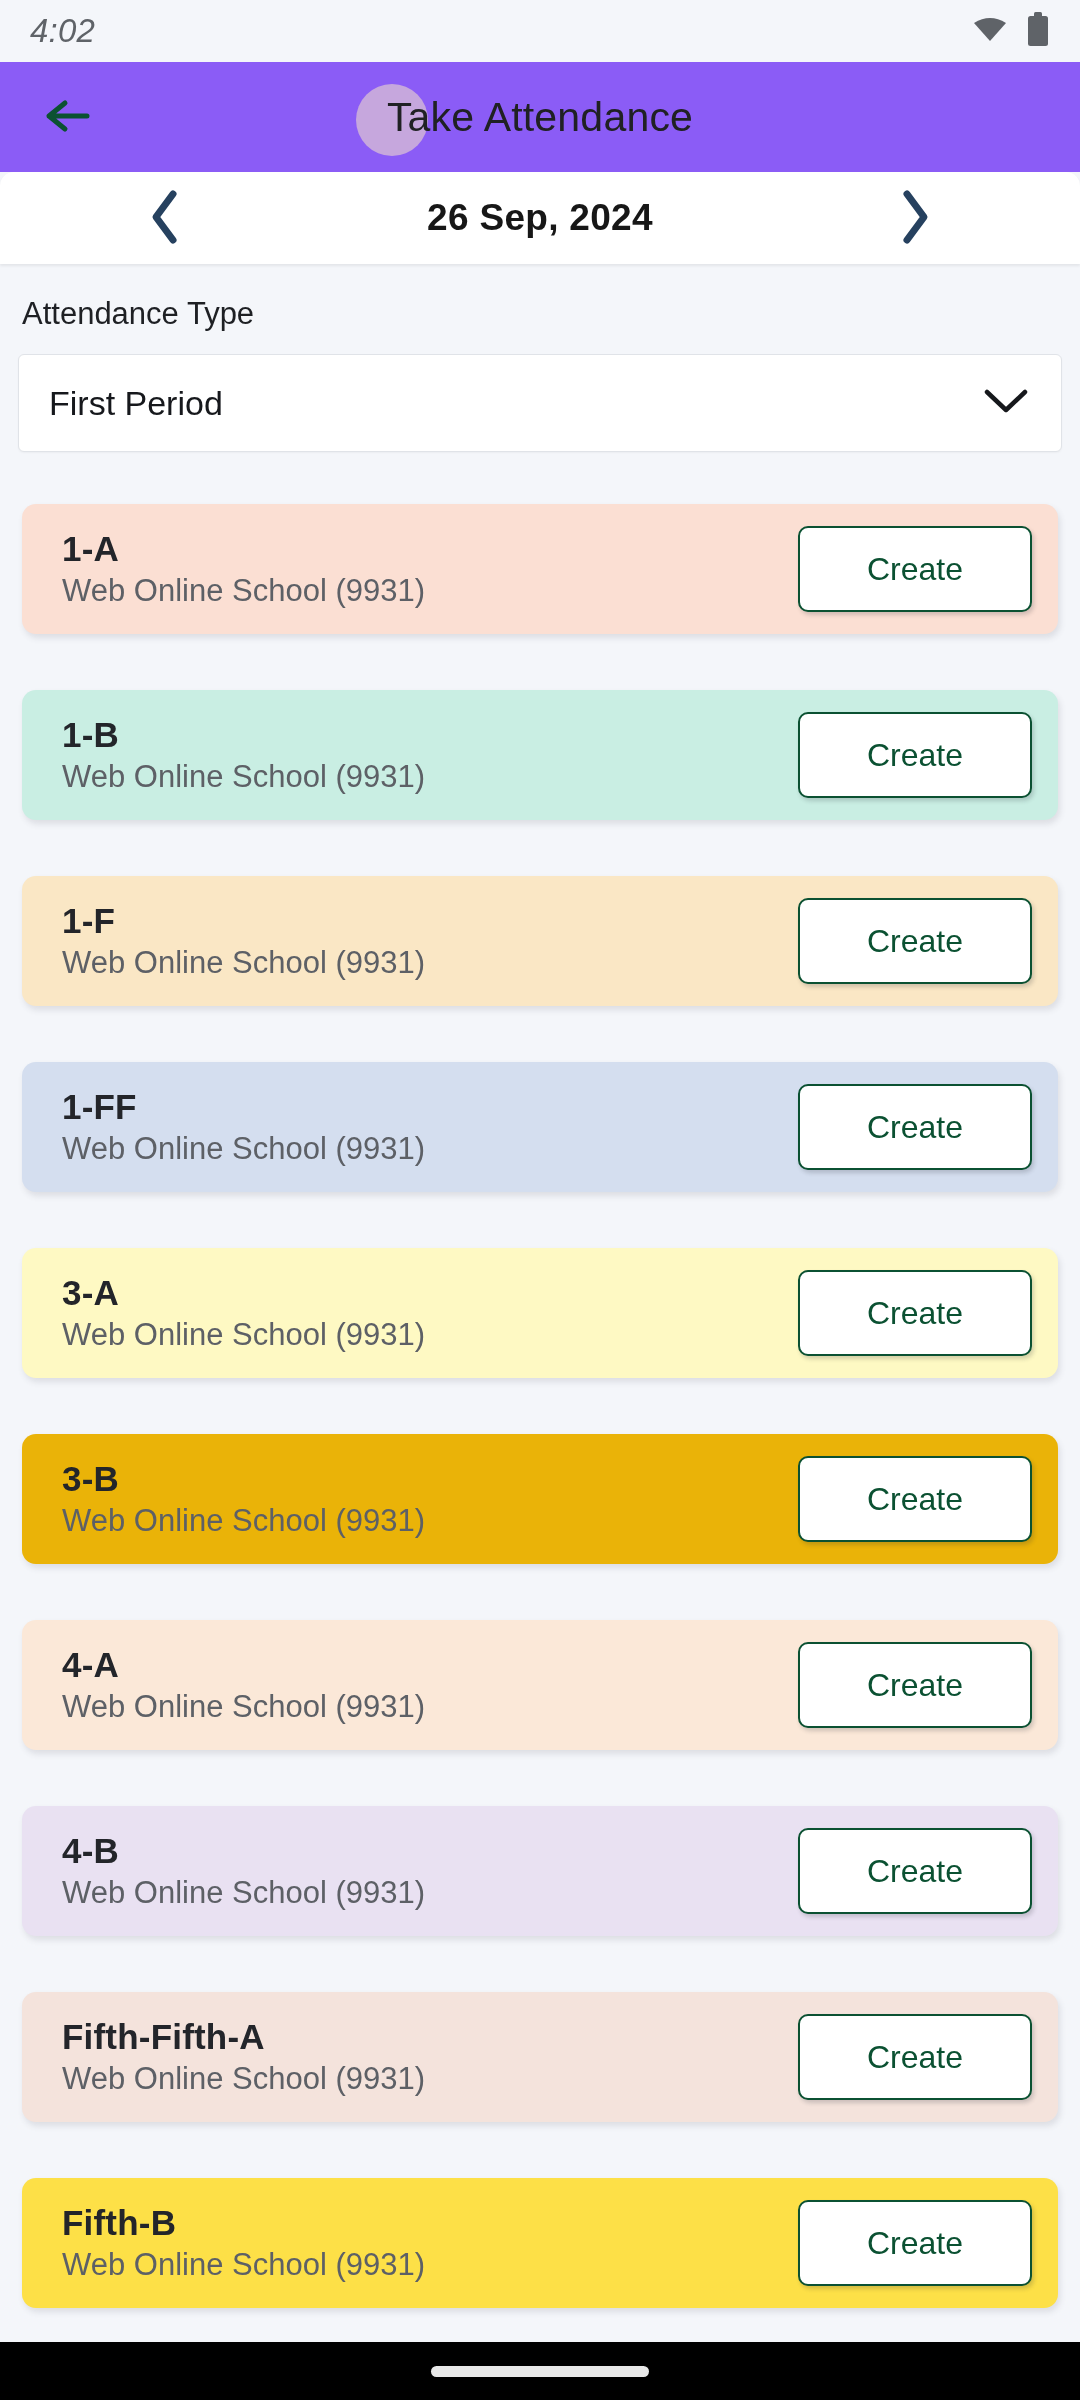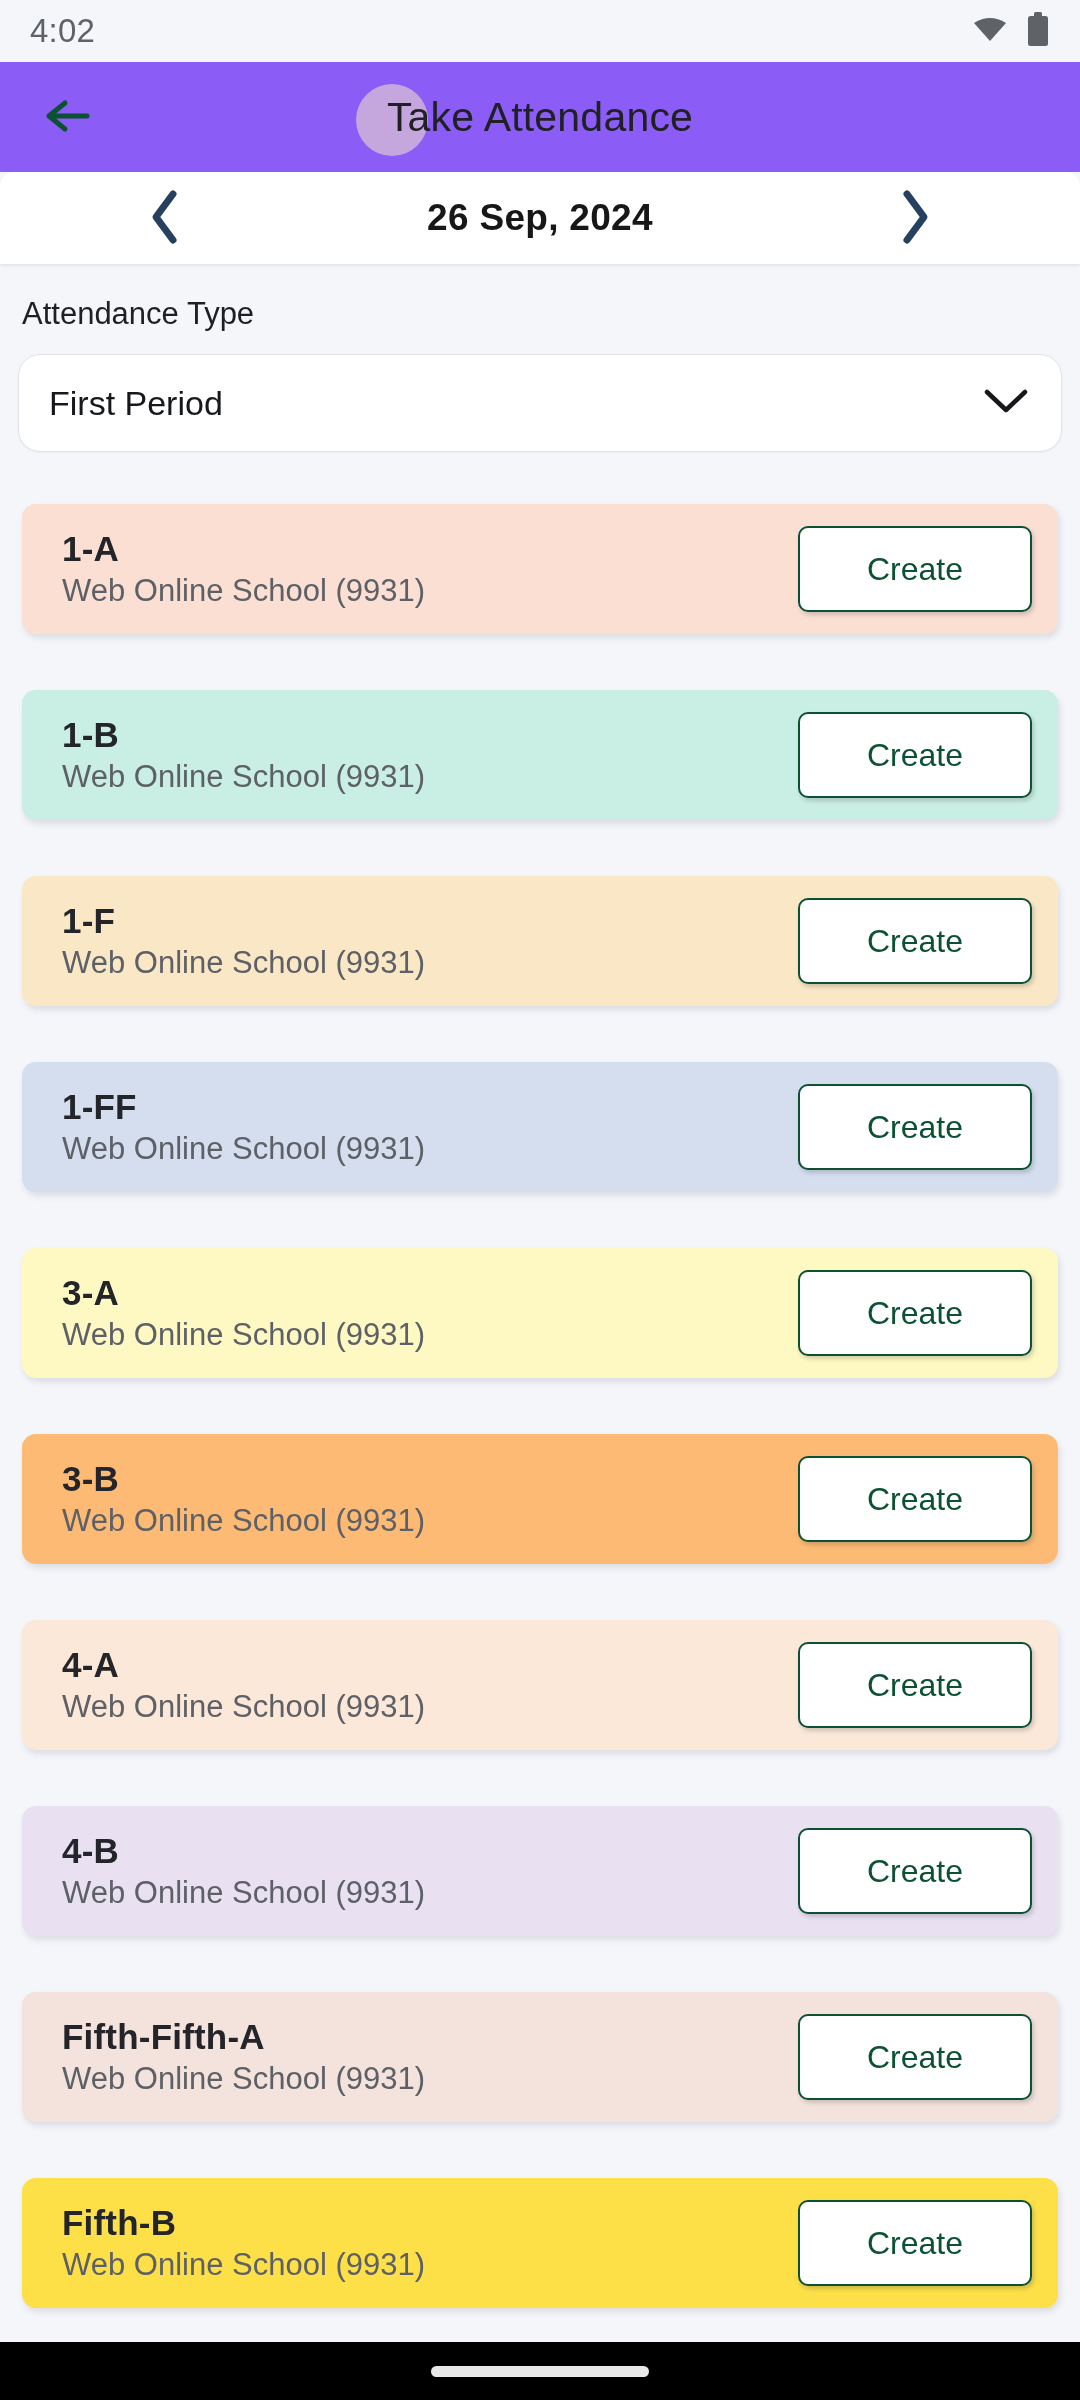--- a/index.html
+++ b/index.html
@@ -19,20 +19,21 @@
   
   .status-bar {
     height:62px; flex:0 0 62px;
     display:flex; align-items:center;
     padding:0 30px;
     background:#F4F6FA;
   }
   .status-time {
     font-size:33px; color:#5F6368;
     letter-spacing:.2px;
+    font-style:italic;
   }
   .status-right {
     margin-left:auto;
     display:flex; align-items:center; gap:18px;
   }
   .icon-wifi { display:block; }
   .icon-batt { display:block; }
 
   
   .app-bar {
@@ -100,21 +101,21 @@
 
   .field-label {
     margin:32px 0 0 22px;
     font-size:31px; color:#1E2024;
   }
   .select-box {
     margin:22px 18px 0 18px;
     height:98px;
     background:#FFFFFF;
     border:1px solid #E0E3E8;
-    border-radius:22px;
+    border-radius:6px;
     display:flex; align-items:center;
     padding:0 32px 0 30px;
     box-shadow:0 1px 2px rgba(0,0,0,.04);
     cursor:pointer;
   }
   .select-value {
     font-size:34px; color:#16181C;
   }
   .select-chev { margin-left:auto; display:block; }
 
@@ -260,21 +261,21 @@
           </div>
           <button class="create-btn">Create</button>
         </div>
         <div class="class-card" style="background: #fef9c3;">
           <div class="card-texts">
             <div class="card-title">3-A</div>
             <div class="card-sub">Web Online School (9931)</div>
           </div>
           <button class="create-btn">Create</button>
         </div>
-        <div class="class-card" style="background: #fdba74; margin-top: 36px;">
+        <div class="class-card" style="background: #eab308; margin-top: 36px;">
           <div class="card-texts">
             <div class="card-title">3-B</div>
             <div class="card-sub">Web Online School (9931)</div>
           </div>
           <button class="create-btn">Create</button>
         </div>
         <div class="class-card" style="background: rgb(251, 232, 216);">
           <div class="card-texts">
             <div class="card-title">4-A</div>
             <div class="card-sub">Web Online School (9931)</div>

